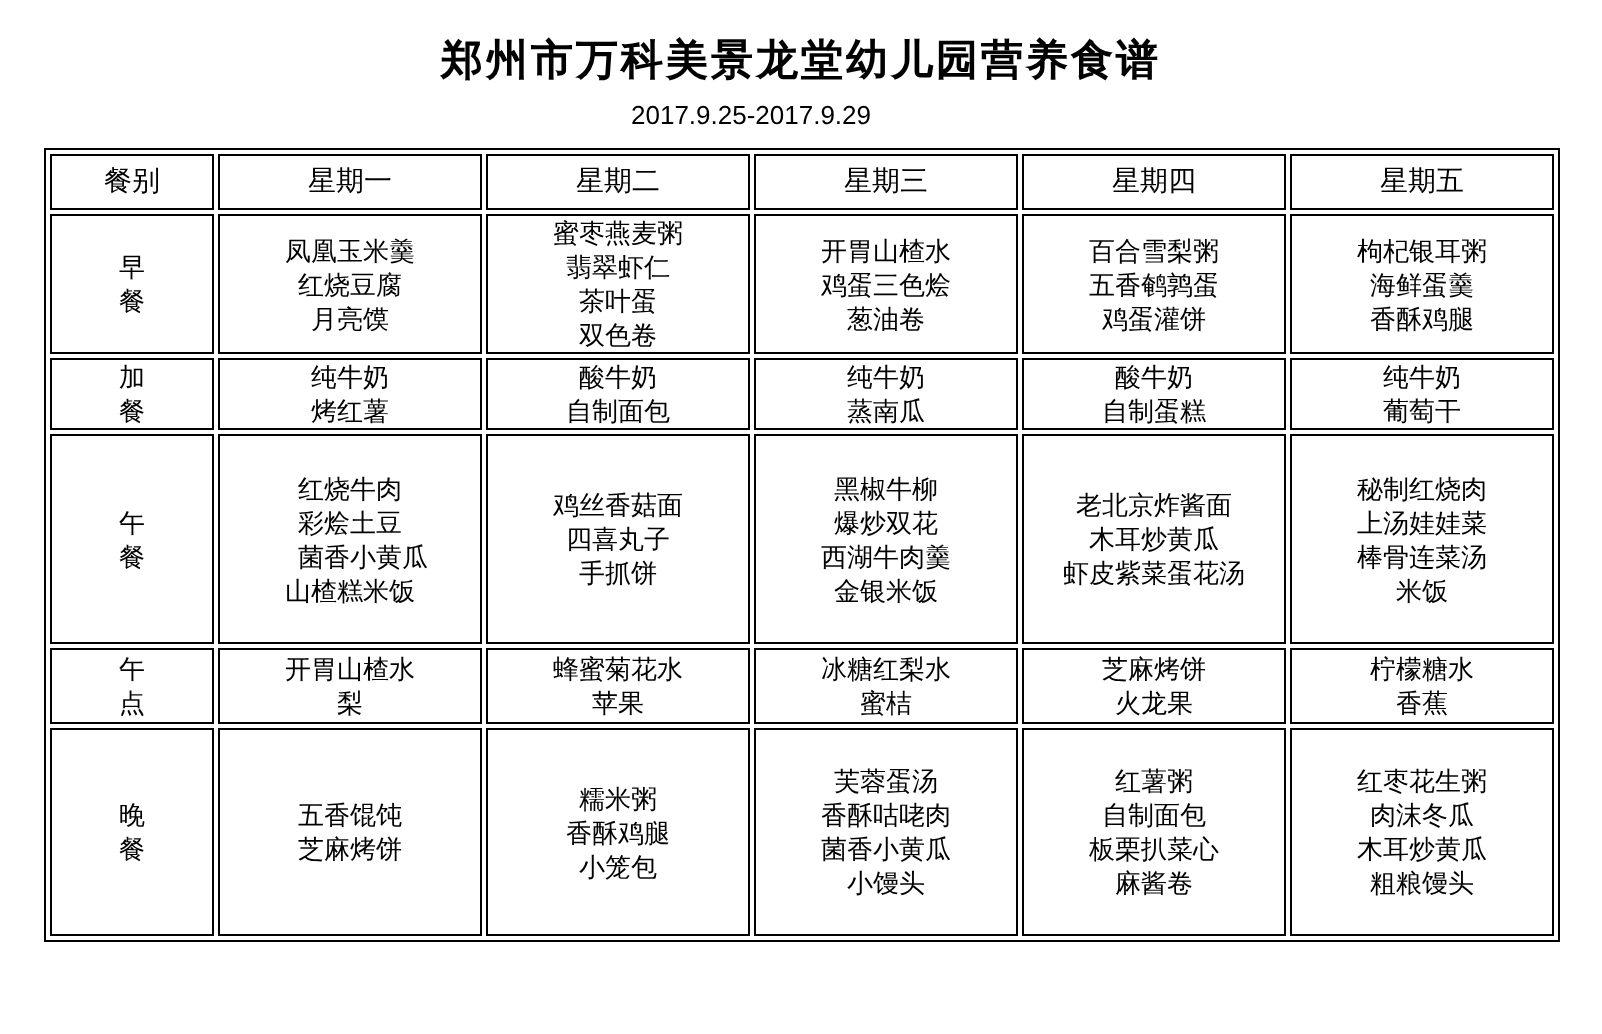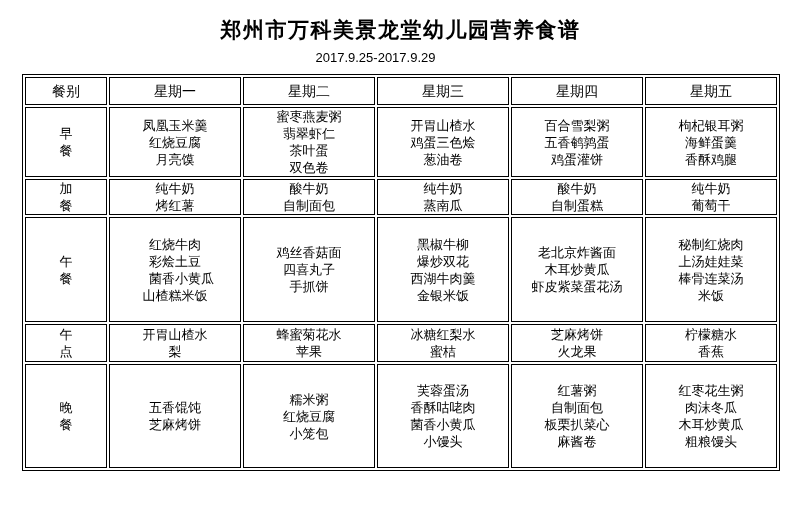--- a/index.html
+++ b/index.html
@@ -154,21 +154,21 @@
         <td>柠檬糖水
 香蕉</td>
       </tr>
 
       <tr class="r-dinner">
         <td class="meal-label">晚
 餐</td>
         <td>五香馄饨
 芝麻烤饼</td>
         <td>糯米粥
-红烧豆腐
+香酥鸡腿
 小笼包</td>
         <td>芙蓉蛋汤
 香酥咕咾肉
 菌香小黄瓜
 小馒头</td>
         <td>红薯粥
 自制面包
 板栗扒菜心
 麻酱卷</td>
         <td>红枣花生粥

